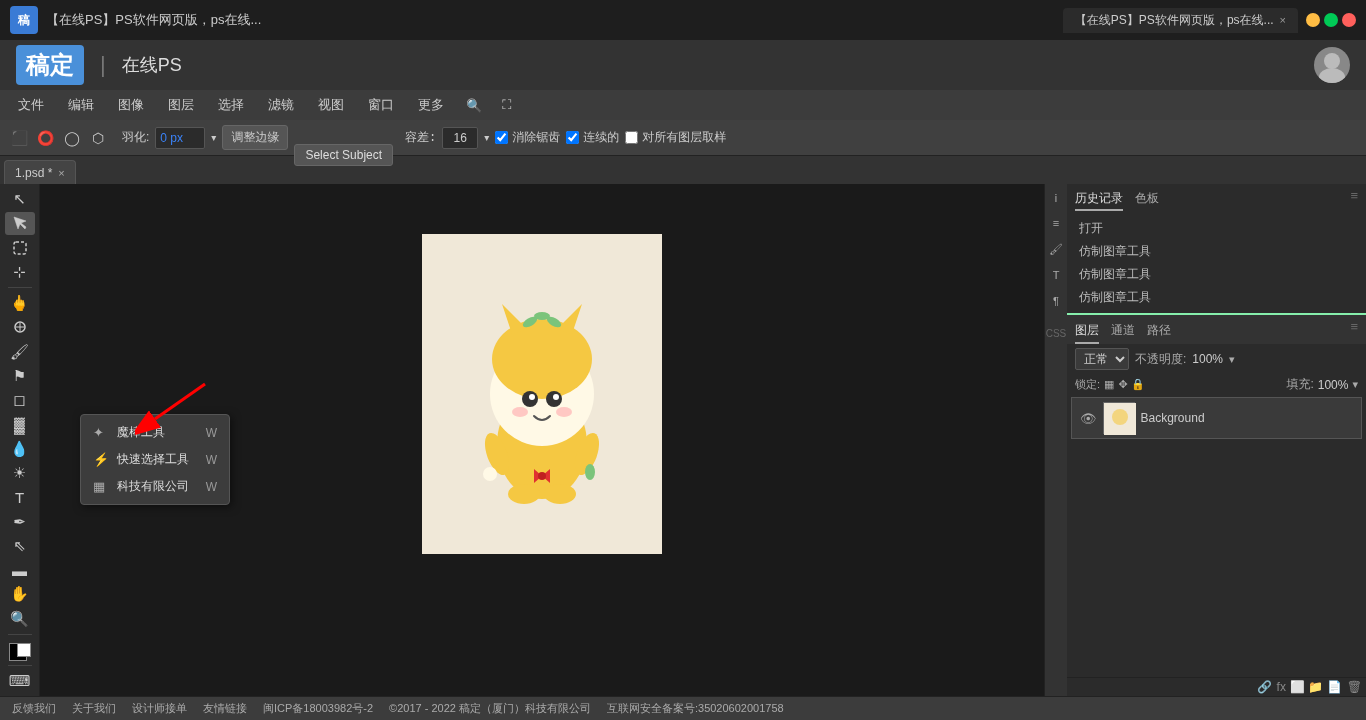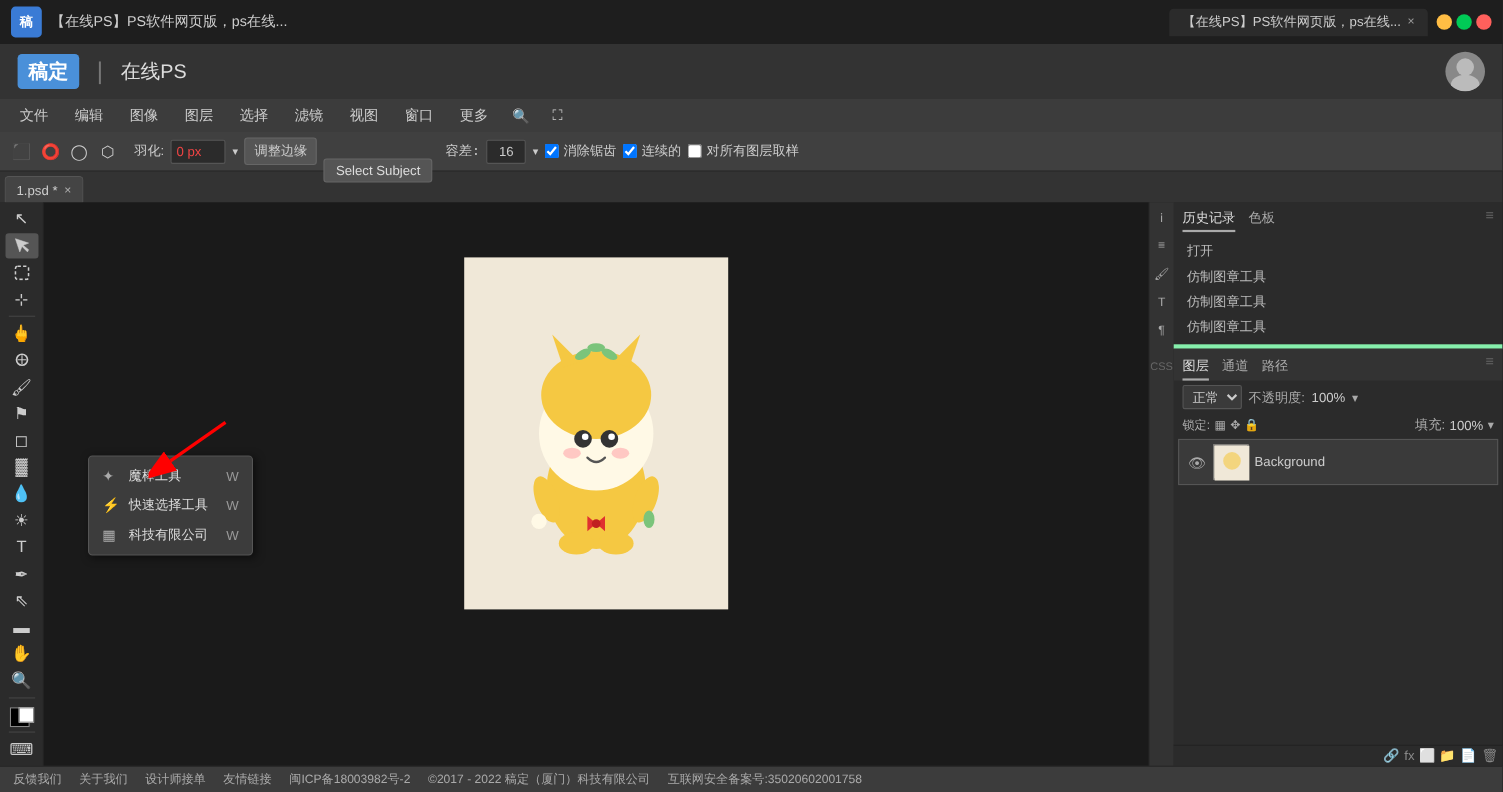--- a/index.html
+++ b/index.html
@@ -55,21 +55,21 @@
       background: #333;
       display: flex;
       align-items: center;
       padding: 0 16px;
       gap: 16px;
     }
     #logobar .logo-badge {
       background: #4a90d9;
       color: white;
       font-weight: bold;
-      font-size: 18px;
+      font-size: 24px;
       padding: 4px 10px;
       border-radius: 4px;
     }
     #logobar .separator {
       color: #777;
       font-size: 22px;
     }
     #logobar .app-name {
       color: #ddd;
       font-size: 18px;
@@ -126,21 +126,21 @@
       display: flex; align-items: center; justify-content: center;
       font-size: 14px;
     }
     .feather-label {
       color: #ccc; font-size: 12px; margin-left: 6px;
     }
     .feather-input {
       width: 50px; height: 22px;
       background: #2b2b2b;
       border: 1px solid #555;
-      color: #ef4444;
+      color: #3b82f6;
       font-size: 12px;
       padding: 0 4px;
       border-radius: 2px;
     }
     .adjust-edge-btn {
       background: #555;
       border: 1px solid #666;
       color: #ccc;
       padding: 3px 8px;
       border-radius: 3px;
@@ -655,21 +655,21 @@
       <div class="ri-icon">ℹ</div>
       <div class="ri-icon">≡</div>
       <div class="ri-icon">🖌</div>
       <div class="ri-icon">T</div>
       <div class="ri-icon">¶</div>
       <div style="margin-top:10px;font-size:10px;color:#666;text-align:left;">CSS</div>
     </div>
 
     <div id="right-content" style="flex:1;display:flex;flex-direction:column;">
 
-      <div id="history-panel" style="padding:4px 8px;border-bottom:4px solid #86efac;">
+      <div id="history-panel" style="padding:4px 8px;border-bottom:2px solid #86efac;">
         <div class="panel-tabs">
           <span class="panel-tab active">历史记录</span>
           <span class="panel-tab">色板</span>
           <span style="margin-left:auto;color:#666;cursor:pointer;">≡</span>
         </div>
         <div class="history-item">打开</div>
         <div class="history-item">仿制图章工具</div>
         <div class="history-item">仿制图章工具</div>
         <div class="history-item">仿制图章工具</div>
       </div>

